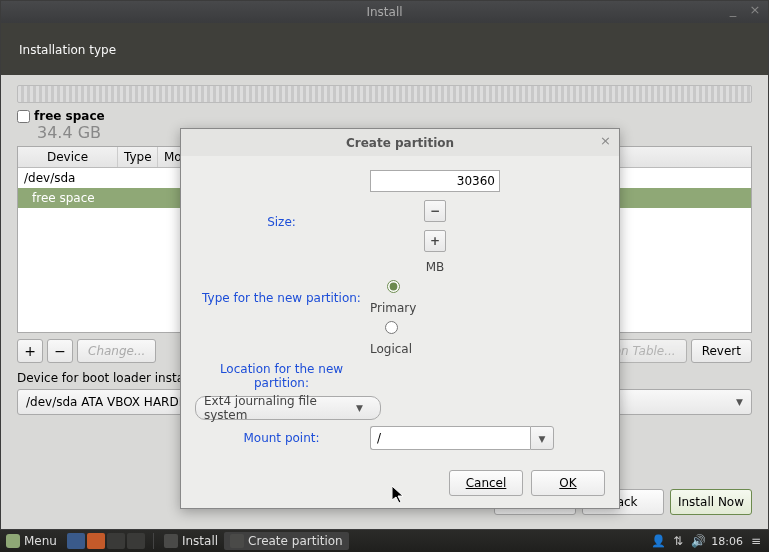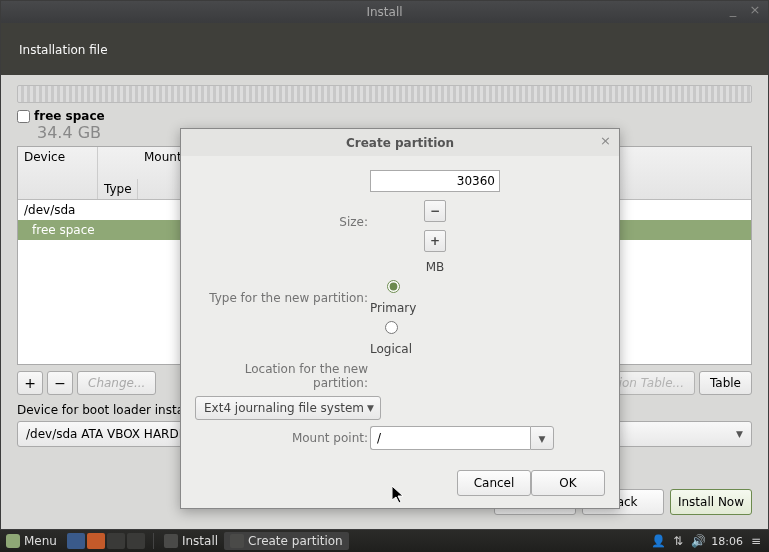--- a/index.html
+++ b/index.html
@@ -18,21 +18,21 @@
   .bar { height: 18px; background: repeating-linear-gradient(90deg,#ddd,#ddd 3px,#c8c8c8 3px,#c8c8c8 6px); border:1px solid #bbb; border-radius:2px; margin-bottom:4px;}
   
   .dev-label { display:flex; align-items:center; gap:4px; padding:2px 0 0; }
   .dev-label input { width:13px; height:13px; }
   .dev-label b { font-weight:bold; font-size:12px;}
   .dev-sub { font-size:16px; color:#888; padding-left:20px; margin-bottom:4px;}
   
   .table { border:1px solid #aaa; width: 100%; }
   .thead { display:flex; background:linear-gradient(#f1f1f1,#e4e4e4); border-bottom:1px solid #bbb; }
   .thead > div { padding:3px 6px; border-right:1px solid #ccc; font-size:12px; }
-  .th-dev{width:80px;} .th-type{width:40px;margin-top:32px;} .th-mount{width:50px;}
+  .th-dev{width:100px;text-align:center;} .th-type{width:40px;} .th-mount{width:50px;}
   .tbody { background:#fff; height: 164px; }
   .trow { padding:3px 6px; font-size:12px; }
   .trow.sel { background:#8fa876; color:#fff; }
   
   .tbl-buttons { display:flex; gap:4px; margin-top:6px; align-items:center;}
   .sq-btn { width:26px; height:24px; border:1px solid #aaa; background:linear-gradient(#f8f8f8,#e8e8e8); text-align:center; line-height:22px; border-radius:3px; cursor:pointer; font-size:14px;}
   .btn { height:24px; padding: 0 10px; border:1px solid #aaa; background:linear-gradient(#f8f8f8,#e8e8e8); border-radius:3px; cursor:pointer; }
   .btn.disabled { color:#aaa;font-style:italic; }
   .spacer{flex:1;}
   
@@ -43,30 +43,30 @@
   .main-actions { position:absolute; bottom:14px; right:16px; display:flex; gap:6px;}
   .main-btn { width:82px; height:26px; border:1px solid #aaa; background:linear-gradient(#fdfdfd,#ececec); border-radius:3px; cursor:pointer;}
   .main-btn.primary { border-color:#6c8a4e; background:linear-gradient(#f5f9ef,#e3ebd6);}
   
   
   .dialog { position:absolute; left:180px; top:128px; width:440px; background:#ededeb; border:1px solid #888; box-shadow: 0 3px 12px rgba(0,0,0,.3); }
   .dlg-title { background:#e4e4e2; padding:6px; text-align:center; font-weight:bold; color:#555; position:relative; font-size:13px;}
   .dlg-close { position:absolute; right:8px; top:4px; font-size:13px; color:#888; cursor:pointer; font-weight:normal;}
   .dlg-body { padding: 8px 14px 10px;}
   .dlg-row { display:flex; align-items:center; margin:6px 0; }
-  .dlg-row .lbl { width: 175px; text-align:right; padding-right:2px; font-size:12px; color:#737373;}
+  .dlg-row .lbl { width: 175px; text-align:center; padding-right:2px; font-size:12px; color:#1d4ed8;}
   .dlg-row .ctrl { display:flex; align-items:center; gap:8px; font-size:12px; color:#444;flex-direction:column;}
   .spin { width:130px; height:22px; border:1px solid #aaa; padding:2px 4px; text-align:right; font-size:12px;}
   .spin-btn { width:22px; height:22px; border:1px solid #aaa; background:linear-gradient(#f8f8f8,#e8e8e8); text-align:center; line-height:20px; cursor:pointer; font-weight:bold; border-radius:2px;}
   input[type=radio]{ width:13px; height:13px; accent-color:#6c8a4e;}
-  .select { width:186px; height:24px; border:1px solid #aaa; background:linear-gradient(#f8f8f8,#e8e8e8); border-radius:3px; display:flex; align-items:center; padding-left:8px; justify-content:space-between; padding-right:6px; cursor:pointer;}
+  .select { width:186px; height:24px; border:1px solid #aaa; background:linear-gradient(#f8f8f8,#e8e8e8); border-radius:10px; display:flex; align-items:center; padding-left:8px; justify-content:space-between; padding-right:17px; cursor:pointer;}
   .combo-input{ display:flex;}
   .combo-input input{ width:160px; height:24px; border:1px solid #aaa; padding:2px 6px; border-right:none; border-radius:3px 0 0 3px;}
   .combo-input .drop{ width:24px; height:24px; border:1px solid #aaa; background:linear-gradient(#f8f8f8,#e8e8e8); border-radius:0 3px 3px 0; text-align:center; line-height:22px; cursor:pointer;}
-  .dlg-actions{ display:flex; justify-content:flex-end; gap:0; padding:4px 14px 12px;}
+  .dlg-actions{ display:flex; justify-content:flex-end; gap:8px; padding:4px 14px 12px;text-decoration:underline;}
   .dlg-btn{ width:74px; height:26px; border:1px solid #aaa; background:linear-gradient(#fdfdfd,#ececec); border-radius:3px; cursor:pointer;}
   
   
   .taskbar { position:absolute; bottom:0; left:0; width:769px; height:22px; background: linear-gradient(#2b2b29,#1f1f1d); display:flex; align-items:center; color:#ddd; font-size:11px;}
   .tb-menu{ display:flex; align-items:center; gap:4px; padding:0 6px; cursor:pointer;}
   .tb-logo{ width:14px; height:14px; background:#8fa876; border-radius:3px;}
   .tb-ql{ display:flex; gap:2px; padding:0 4px;}
   .tb-ql-item{ width:18px; height:16px; background:#3a3a38; border-radius:2px; cursor:pointer;}
   .tb-sep{ width:1px; height:16px; background:#444; margin:0 4px;}
   .tb-task{ display:flex; align-items:center; gap:4px; padding:0 6px; height:18px; cursor:pointer;}
@@ -83,21 +83,21 @@
 
 <div class="window">
   <div class="titlebar">
     <span>Install</span>
     <div class="win-btns">
       <div class="win-btn">_</div>
       <div class="win-btn">×</div>
     </div>
   </div>
   <div class="header">
-    <span>Installation file</span>
+    <span>Installation type</span>
   </div>
   <div class="content">
     <div class="bar"></div>
     <div class="dev-label">
       <input type="checkbox" style="">
       <b>free space</b>
     </div>
     <div class="dev-sub">34.4 GB</div>
 
     <div class="table">
@@ -111,21 +111,21 @@
         <div class="trow sel" style="padding-left:14px">free space</div>
       </div>
     </div>
 
     <div class="tbl-buttons">
       <div class="sq-btn">+</div>
       <div class="sq-btn">−</div>
       <button class="btn disabled">Change...</button>
       <div class="spacer"></div>
       <button class="btn disabled" style="opacity:.8">New Partition Table...</button>
-      <button class="btn">Table</button>
+      <button class="btn">Revert</button>
     </div>
 
     <div class="boot-lbl">Device for boot loader installation:</div>
     <div class="combo">
       <span>/dev/sda ATA VBOX HARDDISK (34.4 GB)</span>
       <span class="chevron">▼</span>
     </div>
   </div>
 
   <div class="main-actions">

